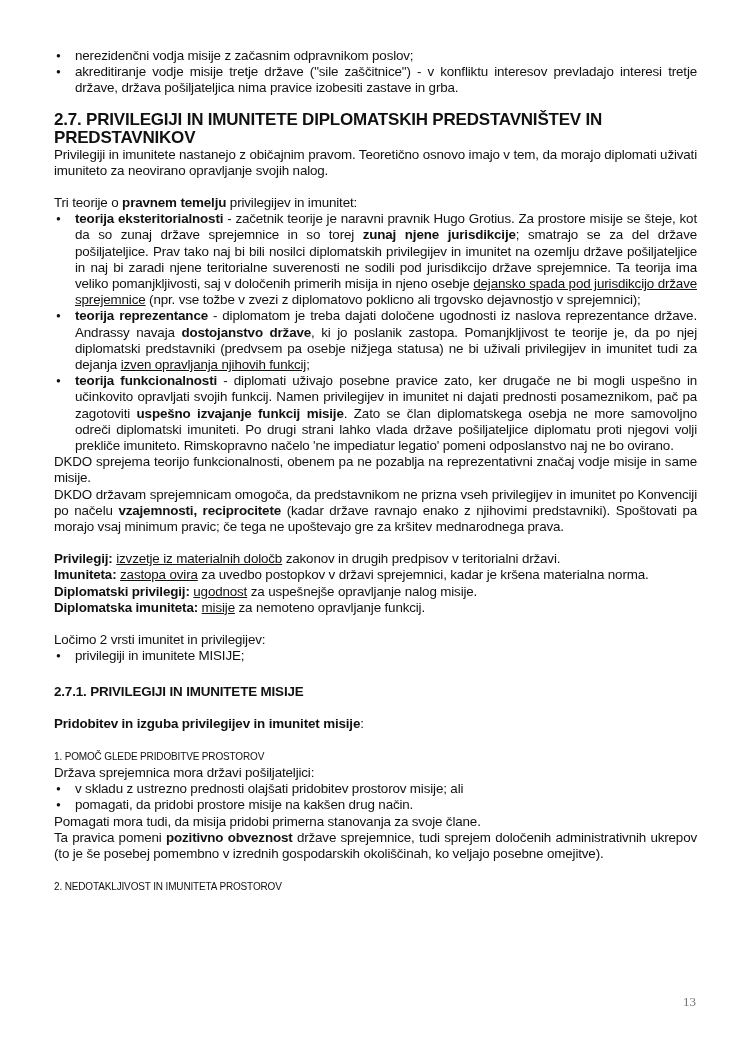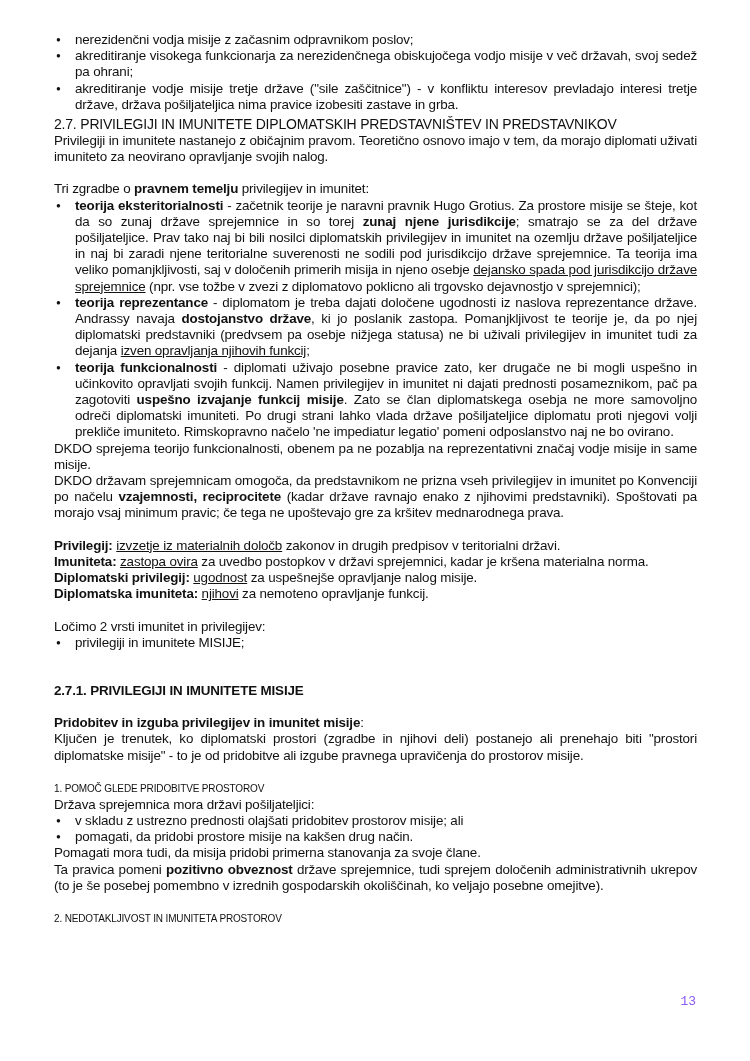--- a/index.html
+++ b/index.html
@@ -1,82 +1,80 @@
 <!DOCTYPE html>
 <html><head>
 <meta charset="utf-8">
 <style>
   html, body { margin: 0; padding: 0; background: #ffffff; }
   body { width: 750px; height: 1061px; position: relative; overflow: hidden; }
   .page {
-    position: absolute; left: 54px; top: 32px; width: 643px;
+    position: absolute; left: 54px; top: 48px; width: 643px;
     font-family: "Liberation Sans", sans-serif; font-size: 13.4px; line-height: 16.2px;
     color: #111; letter-spacing: -0.15px;
   }
   .just { text-align: justify; }
   ul.bl { list-style: none; margin: 0; padding: 0; }
   ul.bl li { position: relative; padding-left: 21px; text-align: justify; }
   ul.bl li::before { content: "\25CF"; position: absolute; left: 2px; top: 0; font-size: 8px; }
-  .h2 { font-weight: normal; font-size: 14px; line-height: 18px; margin-top: 2px; letter-spacing: -0.2px; }
-  .h3 { font-weight: bold; font-size: 13.4px; margin-top: 16px; }
+  .h2 { font-weight: bold; font-size: 17px; line-height: 18px; margin-top: 14px; letter-spacing: -0.2px; }
+  .h3 { font-weight: bold; font-size: 13.4px; margin-top: 3px; }
   .h4 { font-weight: normal; font-size: 10px; line-height: 17px; }
   .gap { height: 16px; }
   b { font-weight: bold; }
   u { text-decoration: underline; text-align: right; }
   .pagenum {
     position: absolute; right: 54px; top: 994px;
-    font-family: Liberation Mono, monospace; font-size: 13px; color: #8b5cf6;
+    font-family: Liberation Serif, serif; font-size: 13px; color: #737373;
   }
 </style>
 </head>
 <body>
 
 <div class="page">
 
   <ul class="bl">
     <li>nerezidenčni vodja misije z začasnim odpravnikom poslov;</li>
-    <li>akreditiranje visokega funkcionarja za nerezidenčnega obiskujočega vodjo misije v več državah, svoj sedež pa ohrani;</li>
     <li>akreditiranje vodje misije tretje države ("sile zaščitnice") - v konfliktu interesov prevladajo interesi tretje države, država pošiljateljica nima pravice izobesiti zastave in grba.</li>
   </ul>
 
   <div class="h2">2.7. PRIVILEGIJI IN IMUNITETE DIPLOMATSKIH PREDSTAVNIŠTEV IN PREDSTAVNIKOV</div>
   <div class="just">Privilegiji in imunitete nastanejo z običajnim pravom. Teoretično osnovo imajo v tem, da morajo diplomati uživati imuniteto za neovirano opravljanje svojih nalog.</div>
 
   <div class="gap"></div>
-  <div><span>Tri zgradbe o </span><b>pravnem temelju</b><span> privilegijev in imunitet:</span></div>
+  <div><span>Tri teorije o </span><b>pravnem temelju</b><span> privilegijev in imunitet:</span></div>
 
   <ul class="bl">
     <li><b>teorija eksteritorialnosti</b><span> - začetnik teorije je naravni pravnik Hugo Grotius. Za prostore misije se šteje, kot da so zunaj države sprejemnice in so torej </span><b>zunaj njene jurisdikcije</b><span>; smatrajo se za del države pošiljateljice. Prav tako naj bi bili nosilci diplomatskih privilegijev in imunitet na ozemlju države pošiljateljice in naj bi zaradi njene teritorialne suverenosti ne sodili pod jurisdikcijo države sprejemnice. Ta teorija ima veliko pomanjkljivosti, saj v določenih primerih misija in njeno osebje </span><u>dejansko spada pod jurisdikcijo države sprejemnice</u><span> (npr. vse tožbe v zvezi z diplomatovo poklicno ali trgovsko dejavnostjo v sprejemnici);</span></li>
     <li><b>teorija reprezentance</b><span> - diplomatom je treba dajati določene ugodnosti iz naslova reprezentance države. Andrassy navaja </span><b>dostojanstvo države</b><span>, ki jo poslanik zastopa. Pomanjkljivost te teorije je, da po njej diplomatski predstavniki (predvsem pa osebje nižjega statusa) ne bi uživali privilegijev in imunitet tudi za dejanja </span><u>izven opravljanja njihovih funkcij</u><span>;</span></li>
     <li><b>teorija funkcionalnosti</b><span> - diplomati uživajo posebne pravice zato, ker drugače ne bi mogli uspešno in učinkovito opravljati svojih funkcij. Namen privilegijev in imunitet ni dajati prednosti posameznikom, pač pa zagotoviti </span><b>uspešno izvajanje funkcij misije</b><span>. Zato se član diplomatskega osebja ne more samovoljno odreči diplomatski imuniteti. Po drugi strani lahko vlada države pošiljateljice diplomatu proti njegovi volji prekliče imuniteto. Rimskopravno načelo 'ne impediatur legatio' pomeni odposlanstvo naj ne bo ovirano.</span></li>
   </ul>
 
   <div class="just">DKDO sprejema teorijo funkcionalnosti, obenem pa ne pozablja na reprezentativni značaj vodje misije in same misije.</div>
   <div class="just"><span>DKDO državam sprejemnicam omogoča, da predstavnikom ne prizna vseh privilegijev in imunitet po Konvenciji po načelu </span><b>vzajemnosti, reciprocitete</b><span> (kadar države ravnajo enako z njihovimi predstavniki). Spoštovati pa morajo vsaj minimum pravic; če tega ne upoštevajo gre za kršitev mednarodnega prava.</span></div>
 
   <div class="gap"></div>
   <div>
     <div><b>Privilegij:</b> <u>izvzetje iz materialnih določb</u><span> zakonov in drugih predpisov v teritorialni državi.</span></div>
     <div><b>Imuniteta:</b> <u>zastopa ovira</u><span> za uvedbo postopkov v državi sprejemnici, kadar je kršena materialna norma.</span></div>
     <div><b>Diplomatski privilegij:</b> <u>ugodnost</u><span> za uspešnejše opravljanje nalog misije.</span></div>
-    <div><b>Diplomatska imuniteta:</b> <u>njihovi</u><span> za nemoteno opravljanje funkcij.</span></div>
+    <div><b>Diplomatska imuniteta:</b> <u>misije</u><span> za nemoteno opravljanje funkcij.</span></div>
   </div>
 
   <div class="gap"></div>
   <div>Ločimo 2 vrsti imunitet in privilegijev:</div>
   <ul class="bl">
     <li>privilegiji in imunitete MISIJE;</li>
   </ul>
 
   <div class="gap"></div>
   <div class="h3">2.7.1. PRIVILEGIJI IN IMUNITETE MISIJE</div>
 
   <div class="gap"></div>
   <div><b>Pridobitev in izguba privilegijev in imunitet misije</b><span>:</span></div>
-  <div class="just">Ključen je trenutek, ko diplomatski prostori (zgradbe in njihovi deli) postanejo ali prenehajo biti "prostori diplomatske misije" - to je od pridobitve ali izgube pravnega upravičenja do prostorov misije.</div>
 
   <div class="gap"></div>
   <div class="h4">1. POMOČ GLEDE PRIDOBITVE PROSTOROV</div>
   <div>Država sprejemnica mora državi pošiljateljici:</div>
   <ul class="bl">
     <li>v skladu z ustrezno prednosti olajšati pridobitev prostorov misije; ali</li>
     <li>pomagati, da pridobi prostore misije na kakšen drug način.</li>
   </ul>
   <div class="just">Pomagati mora tudi, da misija pridobi primerna stanovanja za svoje člane.</div>
   <div class="just"><span>Ta pravica pomeni </span><b>pozitivno obveznost</b><span> države sprejemnice, tudi sprejem določenih administrativnih ukrepov (to je še posebej pomembno v izrednih gospodarskih okoliščinah, ko veljajo posebne omejitve).</span></div>

